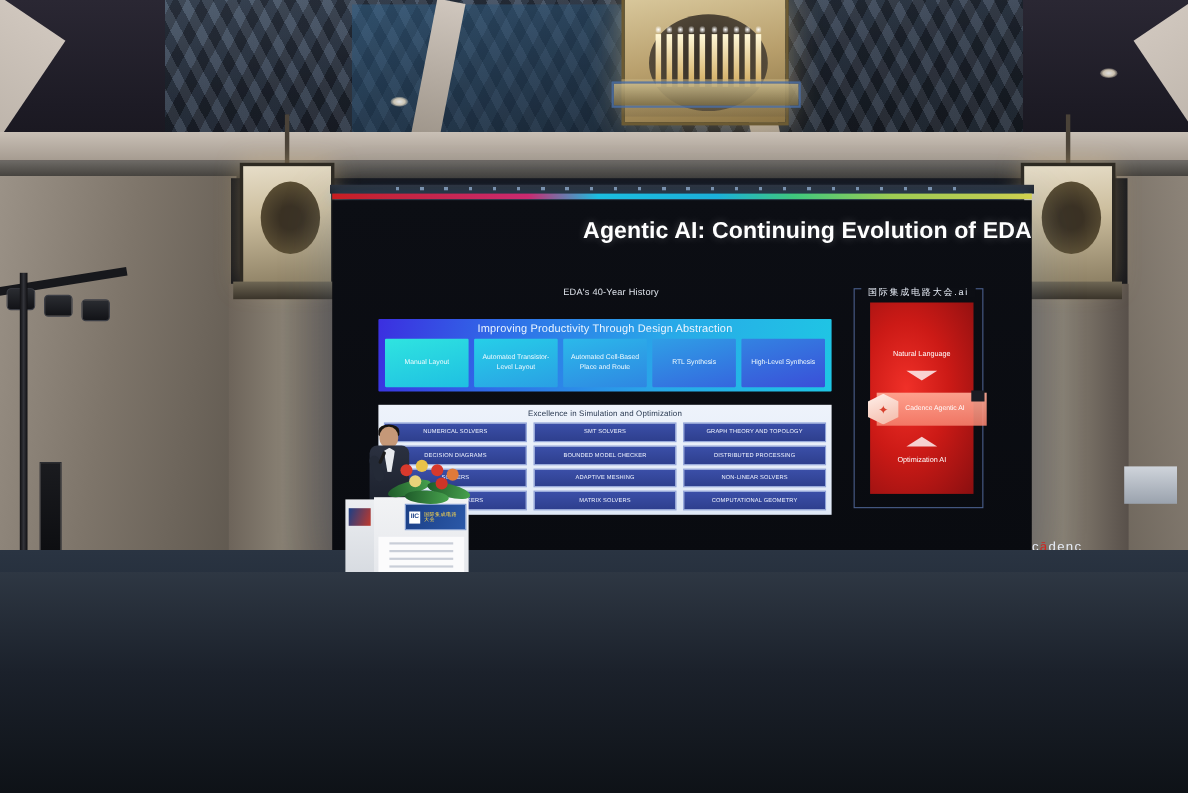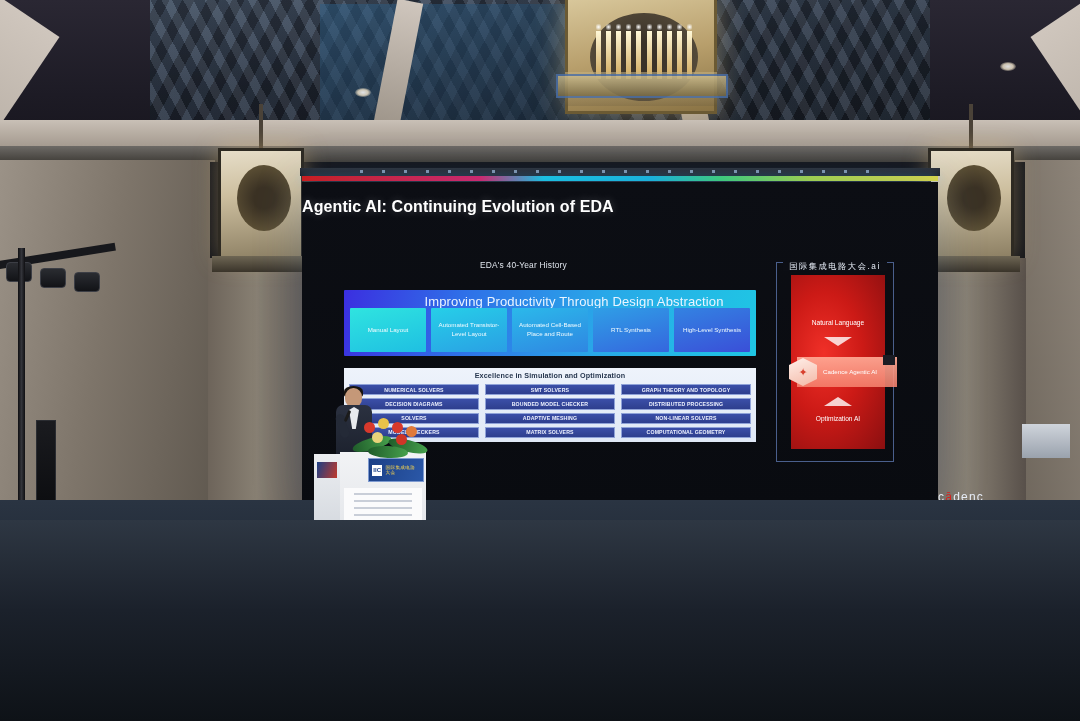--- a/index.html
+++ b/index.html
@@ -82,45 +82,45 @@
     box-shadow: 0 0 10px rgba(120,200,255,.45); }
   .led-rail { position: absolute; left: 300px; top: 168px; width: 640px; height: 8px;
     background: linear-gradient(180deg,#2c3038,#15181d); }
   .led-rail::after { content:''; position:absolute; left:60px; top:2px; width:520px; height:3px;
     background: repeating-linear-gradient(90deg, rgba(190,220,255,.6) 0 3px, transparent 3px 22px); }
 
   
   .screen { position: absolute; left: 302px; top: 182px; width: 636px; height: 330px;
     background: linear-gradient(180deg,#0c0e14 0%,#090b10 100%);
     box-shadow: 0 0 46px rgba(70,110,170,.22); }
-  .slide-title { position: absolute; left: 0; top: 16px; width: 100%; text-align: left;
-    color: #fff; font-size: 16px; font-weight: bold; letter-spacing: .1px;
+  .slide-title { position: absolute; left: 0; top: 16px; width: 100%; text-align: right;
+    color: #fff; font-size: 21px; font-weight: bold; letter-spacing: .1px;
     text-shadow: 0 0 8px rgba(255,255,255,.25); }
-  .sec-label { position: absolute; top: 78px; color: #dfe4ec; font-size: 8.4px; letter-spacing: .2px; }
+  .sec-label { position: absolute; top: 78px; color: #dfe4ec; font-size: 8.4px; letter-spacing: .2px; margin-left: 32px; }
   .sec-label.eda { left: 178px; }
 
   
   .blue-panel { position: absolute; left: 42px; top: 108px; width: 412px; height: 66px;
     background: linear-gradient(100deg,#3b2fe0 0%,#2f6fe8 28%,#29a8e8 62%,#1fc6e4 100%);
     border-radius: 1px; }
   .blue-panel .cap { position: absolute; left: 0; top: 4px; width: 100%; text-align: center;
-    color: #eaf4ff; font-size: 13px; letter-spacing: .15px; margin-left: 24px; }
+    color: #eaf4ff; font-size: 10px; letter-spacing: .15px; }
   .blue-boxes { position: absolute; left: 6px; top: 18px; right: 6px; bottom: 4px;
     display: flex; gap: 5px; }
   .bbox { flex: 1; display: flex; align-items: center; justify-content: center; text-align: center;
     color: #f0fbff; font-size: 6.2px; line-height: 1.38; padding: 2px; border-radius: 1px; }
   .bbox.i0 { background: linear-gradient(165deg,#2fe4e0,#1fbfe2); }
   .bbox.i1 { background: linear-gradient(165deg,#26cfe8,#2a9fe4); }
   .bbox.i2 { background: linear-gradient(165deg,#2bb9ea,#2f86e2); }
   .bbox.i3 { background: linear-gradient(165deg,#2f9fe6,#3566de); }
   .bbox.i4 { background: linear-gradient(165deg,#3383e2,#3a4fd8); }
 
   
-  .exc-panel { position: absolute; left: 42px; top: 186px; width: 412px; height: 74px;
-    background: linear-gradient(180deg,#eef3fb 0%,#dfe8f6 100%); font-weight: bold; }
+  .exc-panel { position: absolute; left: 42px; top: 186px; width: 412px; height: 100px;
+    background: linear-gradient(180deg,#eef3fb 0%,#dfe8f6 100%); }
   .exc-cap { position: absolute; left: 0; top: 3px; width: 100%; text-align: center;
     color: #27374f; font-size: 7.2px; letter-spacing: .15px; }
   .exc-cols { position: absolute; left: 5px; top: 16px; right: 5px; bottom: 4px;
     display: flex; gap: 6px; }
   .exc-col { flex: 1; display: flex; flex-direction: column; gap: 3px; }
   .exc-cell { flex: 1; display: flex; align-items: center; justify-content: center;
     background: linear-gradient(180deg,#3b4fa8,#2e3f8e);
     border: .5px solid #8fa2d8; color: #eef2ff; font-size: 5.2px;
     letter-spacing: .15px; text-align: center; }
 

